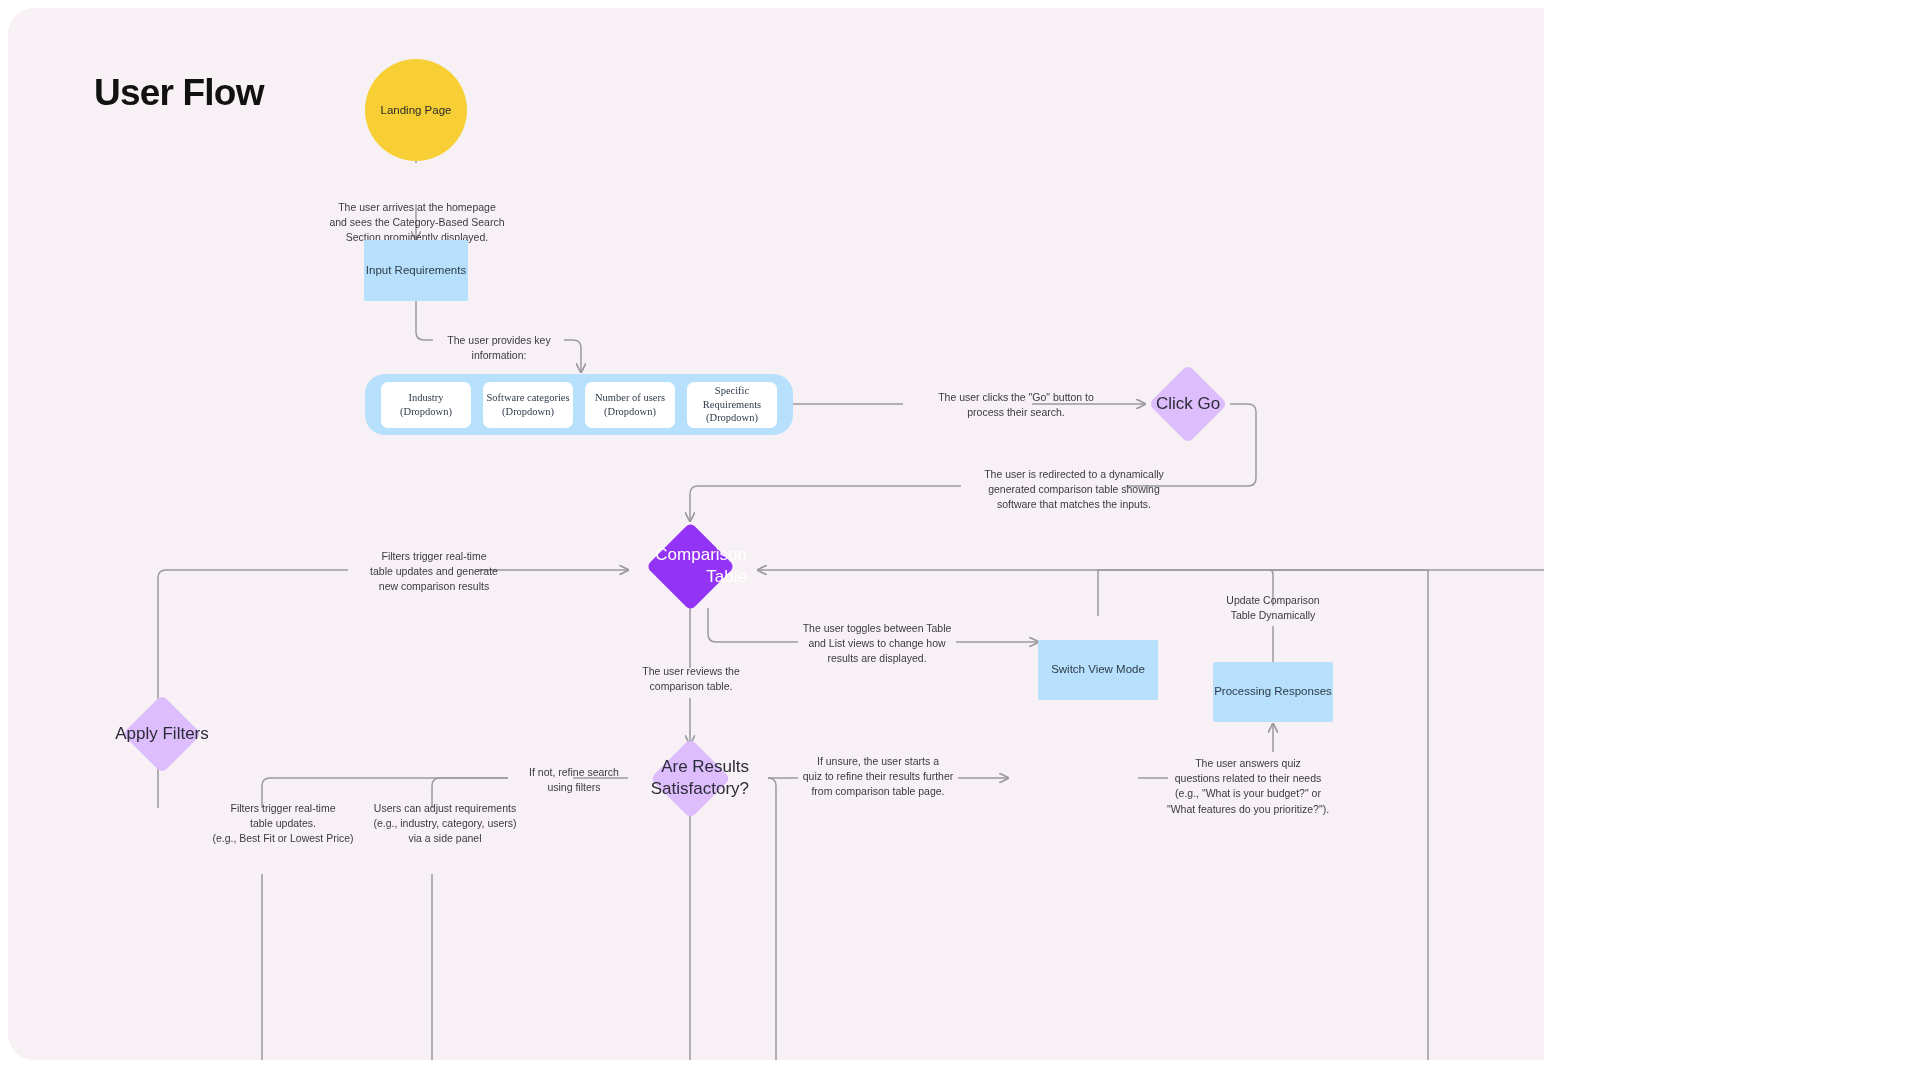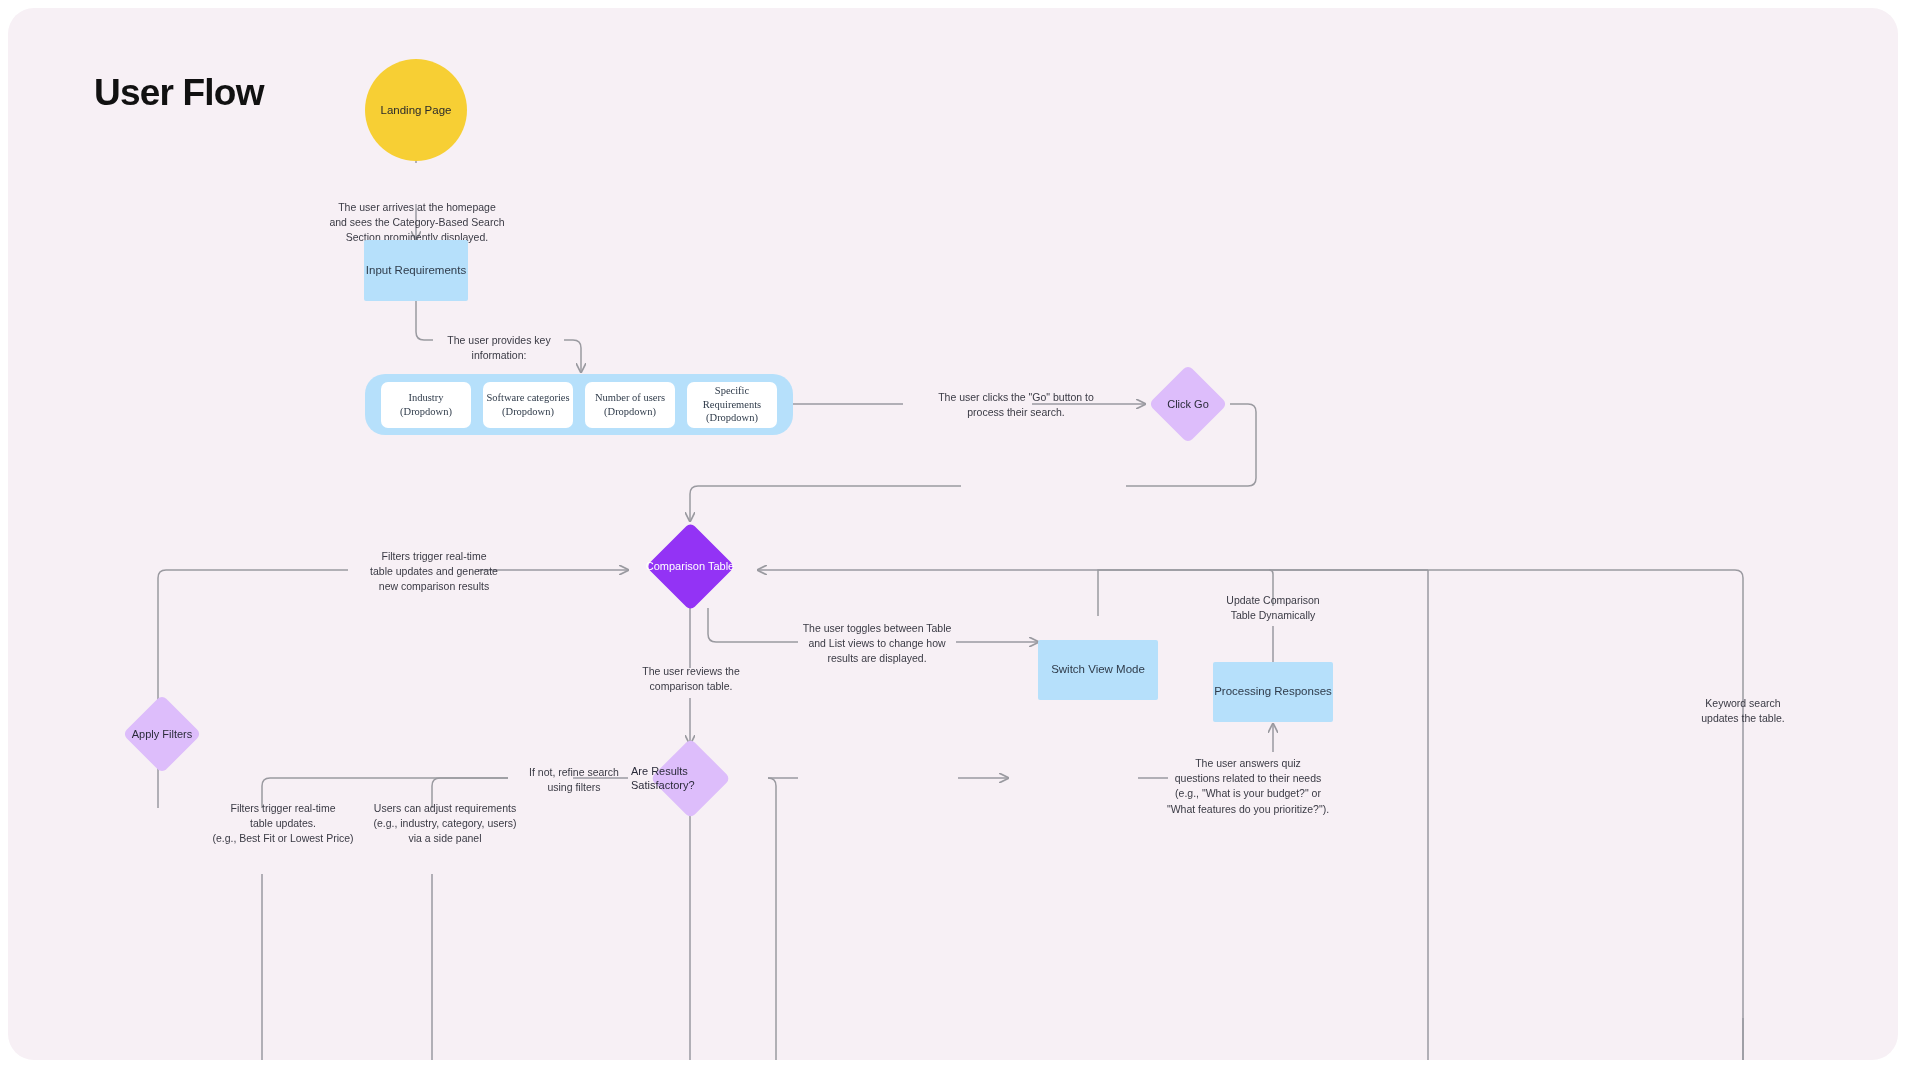--- a/index.html
+++ b/index.html
@@ -3,21 +3,21 @@
 <meta charset="utf-8">
 <style>
   html, body {
     margin: 0;
     padding: 0;
     background: #ffffff;
     font-family: "Liberation Sans", sans-serif;
   }
   #canvas {
     position: relative;
-    width: 1906px;
+    width: 1544px;
     height: 1068px;
     background: #ffffff;
     overflow: hidden;
   }
   #board {
     position: absolute;
     left: 8px;
     top: 8px;
     width: 1890px;
     height: 1052px;
@@ -96,23 +96,23 @@
   }
   .diamond-shape {
     position: absolute;
     left: 50%;
     top: 50%;
     border-radius: 6px;
   }
   .diamond-label {
     position: relative;
     z-index: 2;
-    font-size: 11px;
+    font-size: 17px;
     line-height: 1.3;
-    text-align: left;
+    text-align: right;
   }
   .dm-strong { color: #ffffff; }
   .dm-light { color: #2b2b3a; }
   .edge-label {
     position: absolute;
     font-size: 10.5px;
     line-height: 1.45;
     color: #3a3a44;
     text-align: center;
     white-space: pre-line;
@@ -219,20 +219,23 @@
     </div>
 
     <div class="edge-label" style="left:893px; top:382px; width:230px;">The user clicks the "Go" button to
 process their search.</div>
 
     <div class="diamond-wrap" style="left:1137px; top:366px; width:86px; height:60px;">
       <div class="diamond-shape" style="width:56px; height:56px; margin-left:-28px; margin-top:-28px; background:#ddbdfb; transform:rotate(45deg);"></div>
       <span class="diamond-label dm-light">Click Go</span>
     </div>
 
+    <div class="edge-label" style="left:946px; top:459px; width:240px;">The user is redirected to a dynamically
+generated comparison table showing
+software that matches the inputs.</div>
 
     <div class="edge-label" style="left:336px; top:541px; width:180px;">Filters trigger real-time
 table updates and generate
 new comparison results</div>
 
     <div class="diamond-wrap" style="left:625px; top:513px; width:114px; height:90px;">
       <div class="diamond-shape" style="width:63px; height:63px; margin-left:-31.5px; margin-top:-31.5px; background:#9333f5; transform:rotate(45deg);"></div>
       <span class="diamond-label dm-strong">Comparison
 Table</span>
     </div>
@@ -265,20 +268,23 @@
 
     <div class="edge-label" style="left:505px; top:757px; width:122px;">If not, refine search
 using filters</div>
 
     <div class="diamond-wrap" style="left:623px; top:734px; width:118px; height:72px;">
       <div class="diamond-shape" style="width:57px; height:57px; margin-left:-28.5px; margin-top:-28.5px; background:#ddbdfb; transform:rotate(45deg);"></div>
       <span class="diamond-label dm-light">Are Results
 Satisfactory?</span>
     </div>
 
+    <div class="edge-label" style="left:780px; top:746px; width:180px;">If unsure, the user starts a
+quiz to refine their results further
+from comparison table page.</div>
 
 
     <div class="edge-label" style="left:1145px; top:748px; width:190px;">The user answers quiz
 questions related to their needs
 (e.g., "What is your budget?" or
 "What features do you prioritize?").</div>
 
     <div class="edge-label" style="left:190px; top:793px; width:170px;">Filters trigger real-time
 table updates.
 (e.g., Best Fit or Lowest Price)</div>

